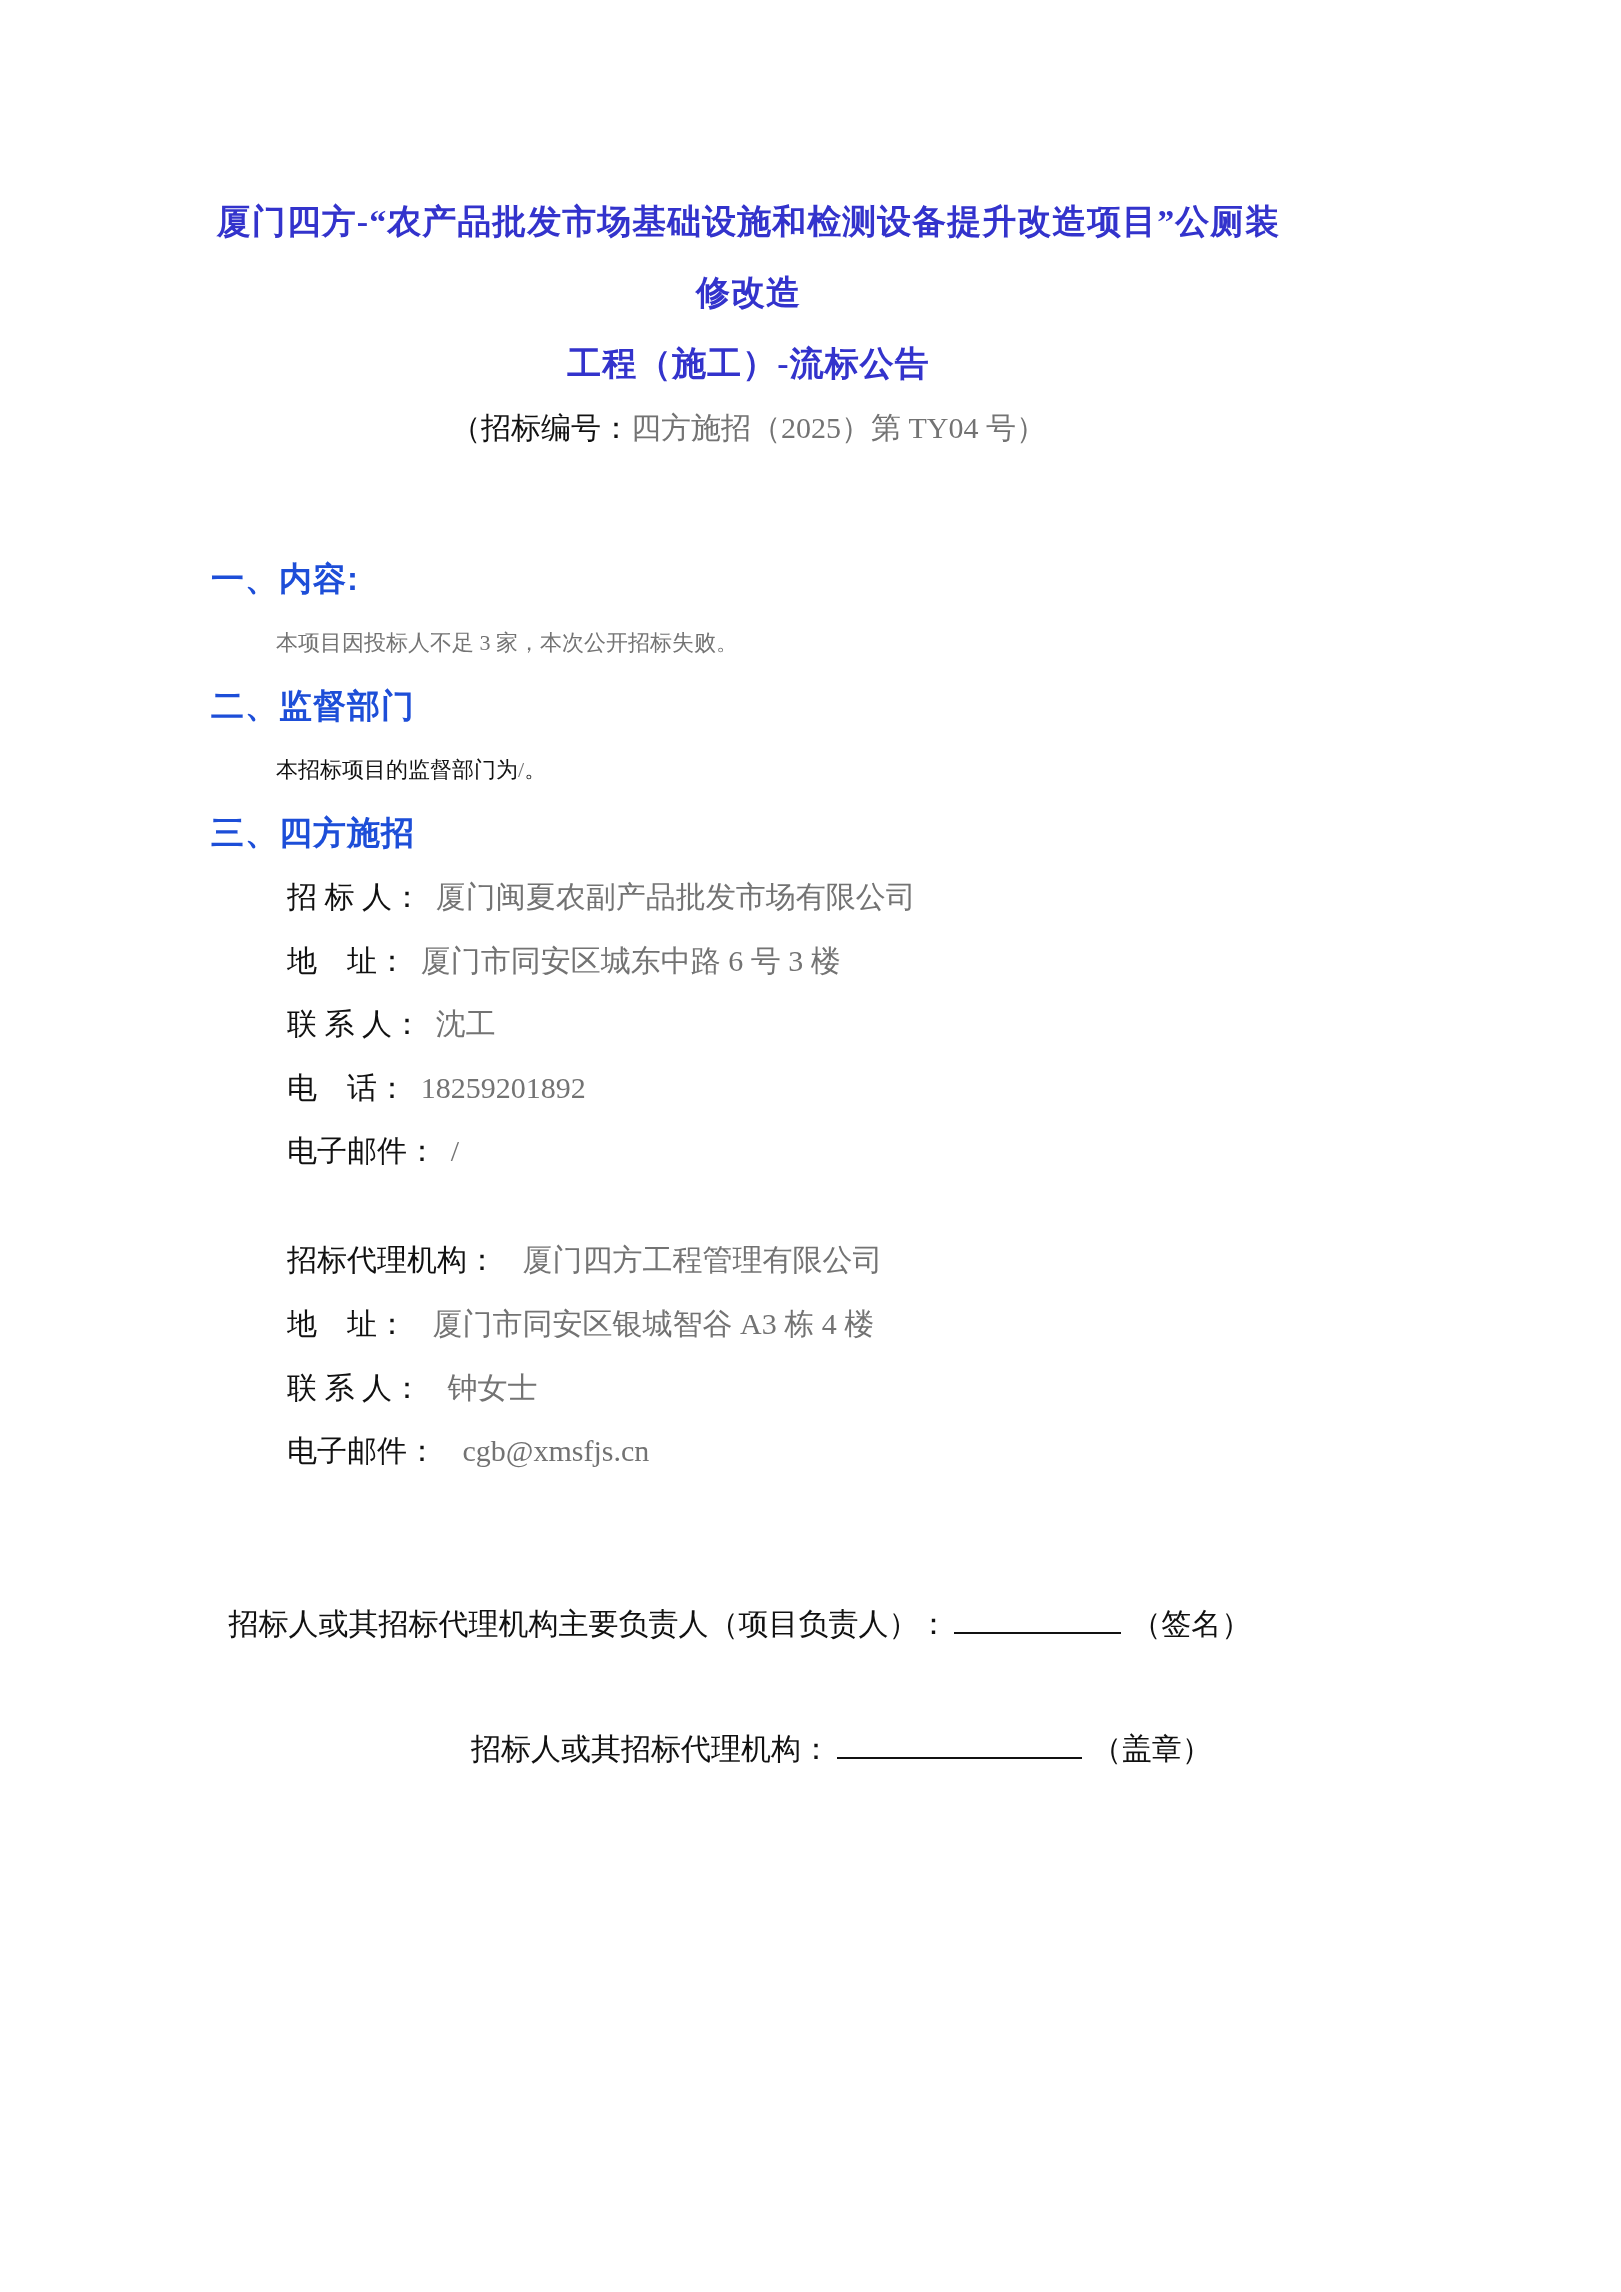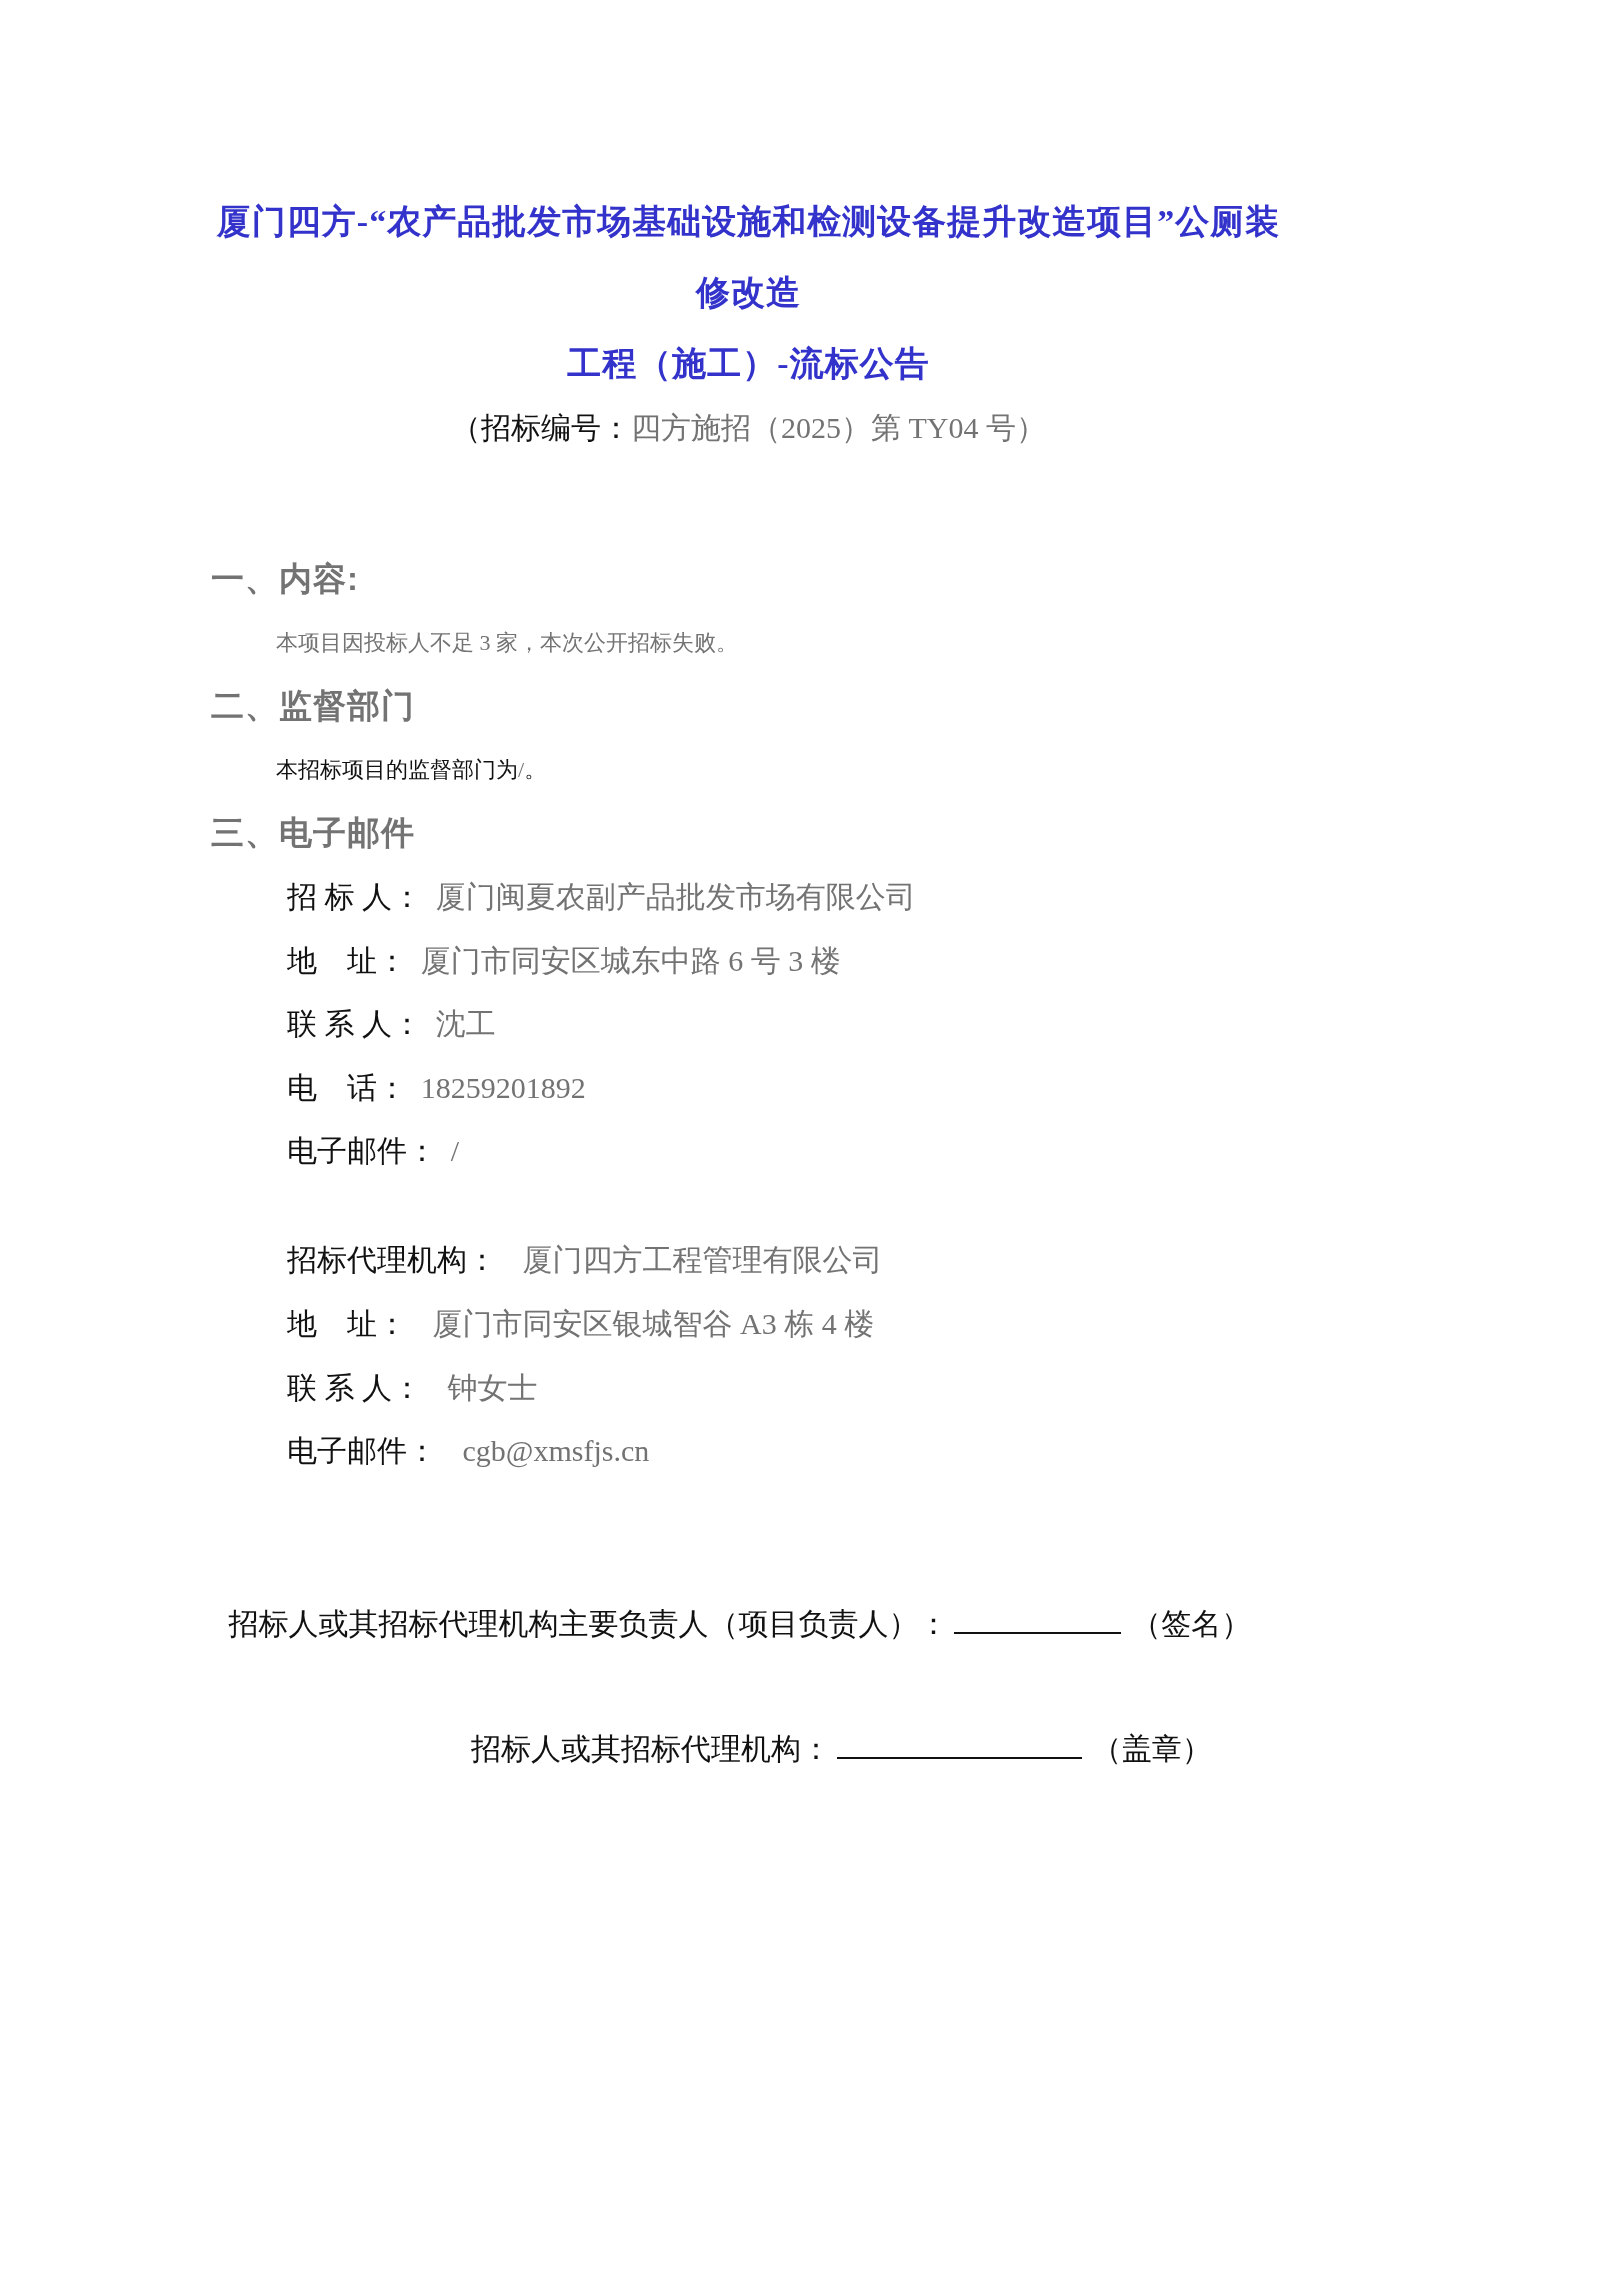--- a/index.html
+++ b/index.html
@@ -36,21 +36,21 @@
     color: #111111;
   }
   .blue { color: #737373; }
   
   h2.sec-heading {
     font-family: "Liberation Sans", "DejaVu Sans", sans-serif;
     font-size: 33px;
     font-weight: bold;
     line-height: 45px;
     margin: 0 0 18.6px 0;
-    color: #737373;
+    color: #1d4ed8;
     letter-spacing: 1px;
   }
   p.para {
     font-size: 22px;
     line-height: 45px;
     margin: 0 0 18.6px 0;
     padding-left: 65px;
   }
   
   .contact-block { margin: 0; }
@@ -95,21 +95,21 @@
     <div class="tender-no"><span>（招标编号：</span><span class="blue">四方施招（2025）第 TY04 号）</span></div>
   </header>
 
   <section>
     <h2 class="sec-heading">一、内容:</h2>
     <p class="para blue">本项目因投标人不足 3 家，本次公开招标失败。</p>
 
     <h2 class="sec-heading">二、监督部门</h2>
     <p class="para"><span>本招标项目的监督部门为</span><span class="blue">/</span><span>。</span></p>
 
-    <h2 class="sec-heading">三、电子邮件</h2>
+    <h2 class="sec-heading">三、四方施招</h2>
 
     <div class="contact-block">
       <div class="crow"><span class="lbl">招 标 人</span><span class="colon">：</span><span class="val blue">厦门闽夏农副产品批发市场有限公司</span></div>
       <div class="crow"><span class="lbl">地    址</span><span class="colon">：</span><span class="val blue">厦门市同安区城东中路 6 号 3 楼</span></div>
       <div class="crow"><span class="lbl">联 系 人</span><span class="colon">：</span><span class="val blue">沈工</span></div>
       <div class="crow"><span class="lbl">电    话</span><span class="colon">：</span><span class="val blue">18259201892</span></div>
       <div class="crow"><span class="lbl">电子邮件</span><span class="colon">：</span><span class="val blue">/</span></div>
     </div>
 
     <div class="contact-block block2">

